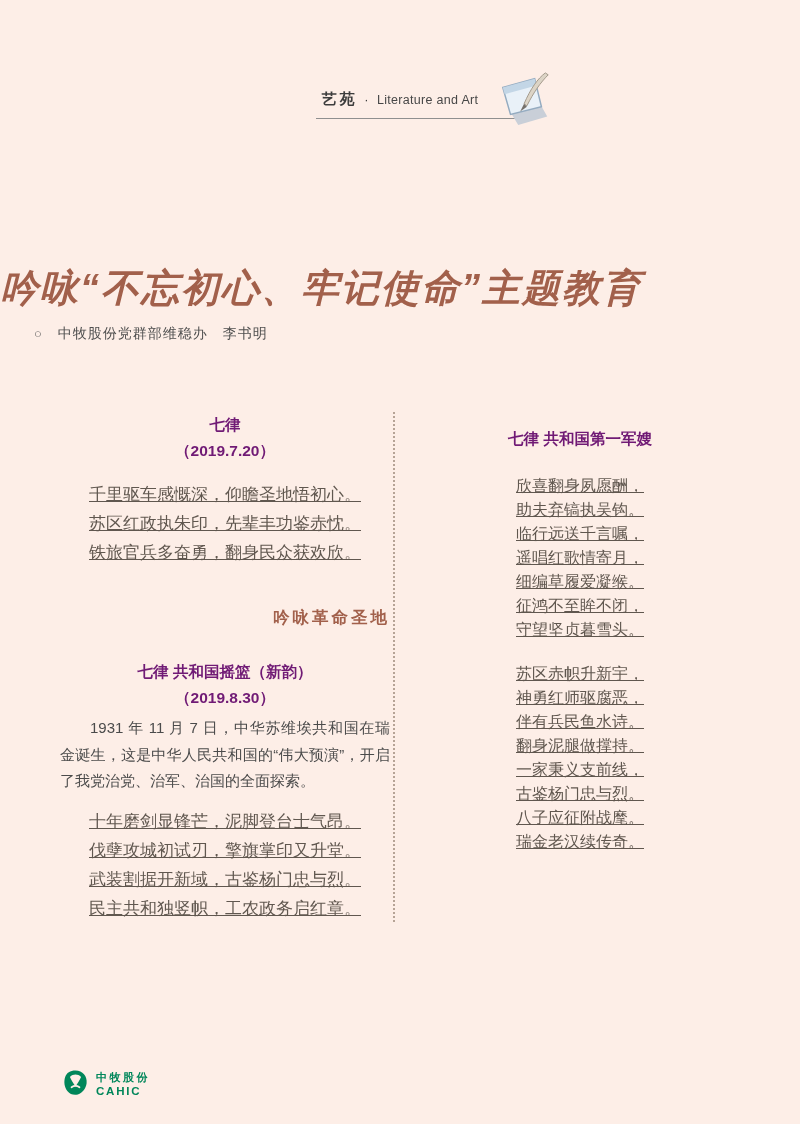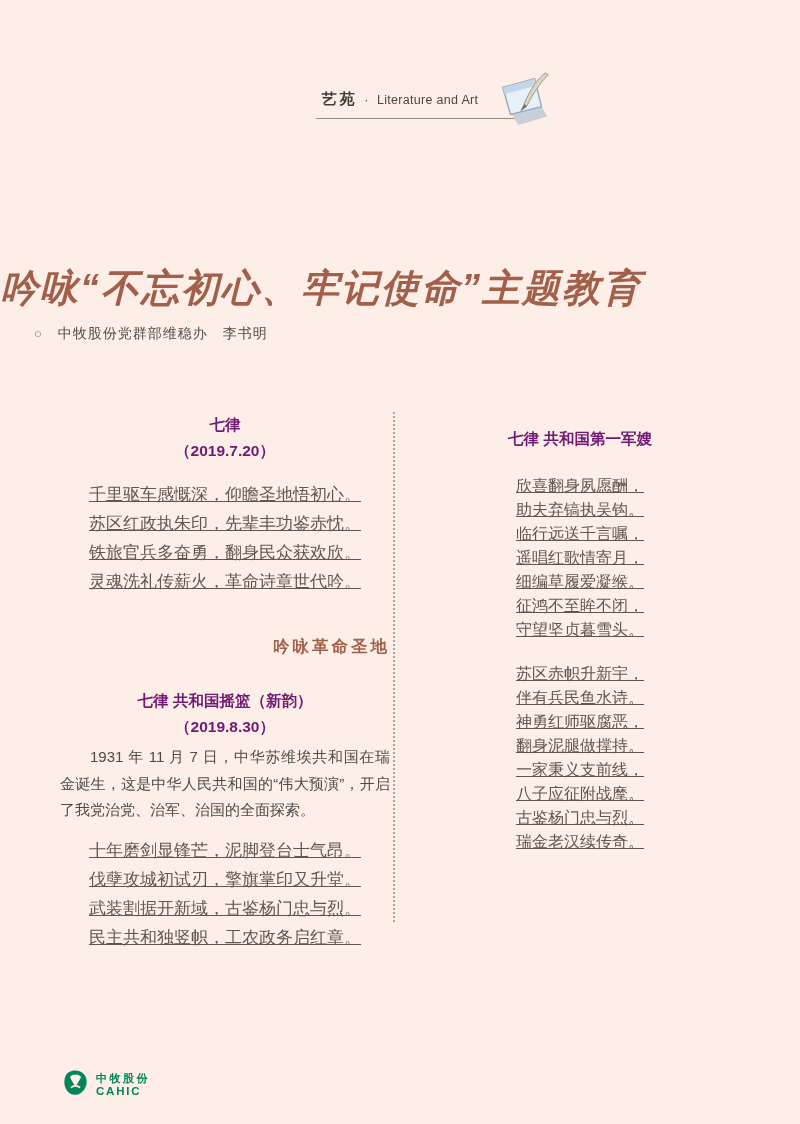--- a/index.html
+++ b/index.html
@@ -60,21 +60,21 @@
   }
   .col-right .poem-body { margin-top:22px; font-size:16px; line-height:24px; }
   .col-right .poem-title-2 { margin-top:44px; }
   .col-right .poem-body.second { margin-top:20px; }
   .poem-line { white-space:nowrap;text-decoration:underline; }
 
   
   .footer-logo { position:absolute; left:62px; bottom:40px; display:flex; align-items:center; }
   .logo-mark { margin-right:7px; }
   .logo-text { display:flex; flex-direction:column; line-height:13px; }
-  .logo-text-cn { font-size:11px; font-weight:700; color:#00865a; letter-spacing:2.5px; font-family:Liberation Sans, sans-serif; }
+  .logo-text-cn { font-size:11px; font-weight:700; color:#00865a; letter-spacing:2.5px; font-family:Liberation Mono, monospace; }
   .logo-text-en { font-size:11.5px; font-weight:700; color:#00865a; letter-spacing:1.8px; }
 </style>
 </head>
 <body>
 
 <div class="page">
 
   <div class="masthead">
     <div class="masthead-inner">
       <div class="masthead-line">
@@ -107,21 +107,20 @@
     <div class="col-divider"></div>
 
     <div class="col-left">
       <div class="poem-title">七律</div>
       <div class="poem-title">（2019.7.20）</div>
 
       <div class="poem-body">
         <div class="poem-line">千里驱车感慨深，仰瞻圣地悟初心。</div>
         <div class="poem-line">苏区红政执朱印，先辈丰功鉴赤忱。</div>
         <div class="poem-line">铁旅官兵多奋勇，翻身民众获欢欣。</div>
-        <div class="poem-line">灵魂洗礼传薪火，革命诗章世代吟。</div>
       </div>
 
       <div class="section-header">吟咏革命圣地</div>
 
       <div class="poem2-titles">
         <div class="poem-title">七律 共和国摇篮（新韵）</div>
         <div class="poem-title">（2019.8.30）</div>
       </div>
 
       <div class="poem-intro">1931 年 11 月 7 日，中华苏维埃共和国在瑞金诞生，这是中华人民共和国的“伟大预演”，开启了我党治党、治军、治国的全面探索。</div>
@@ -143,26 +142,26 @@
         <div class="poem-line">临行远送千言嘱，</div>
         <div class="poem-line">遥唱红歌情寄月，</div>
         <div class="poem-line">细编草履爱凝缑。</div>
         <div class="poem-line">征鸿不至眸不闭，</div>
         <div class="poem-line">守望坚贞暮雪头。</div>
       </div>
 
 
       <div class="poem-body second">
         <div class="poem-line">苏区赤帜升新宇，</div>
+        <div class="poem-line">神勇红师驱腐恶，</div>
         <div class="poem-line">伴有兵民鱼水诗。</div>
-        <div class="poem-line">神勇红师驱腐恶，</div>
         <div class="poem-line">翻身泥腿做撑持。</div>
         <div class="poem-line">一家秉义支前线，</div>
+        <div class="poem-line">古鉴杨门忠与烈。</div>
         <div class="poem-line">八子应征附战麾。</div>
-        <div class="poem-line">古鉴杨门忠与烈。</div>
         <div class="poem-line">瑞金老汉续传奇。</div>
       </div>
     </div>
   </div>
 
   <div class="footer-logo">
     <div class="logo-mark">
       <svg width="27" height="27" viewBox="0 0 34 34" aria-hidden="true">
         <path d="M17 2c-7 0-11 3-13 8-2 6-1 13 3 18 3 4 8 5 13 4 6-2 10-7 11-14C32 9 26 2 17 2z" fill="#00865a"></path>
         <path d="M10 10c4-4 10-4 14 0-2 5-4 7-7 12-3-5-5-7-7-12z" fill="#fdeee7"></path>

